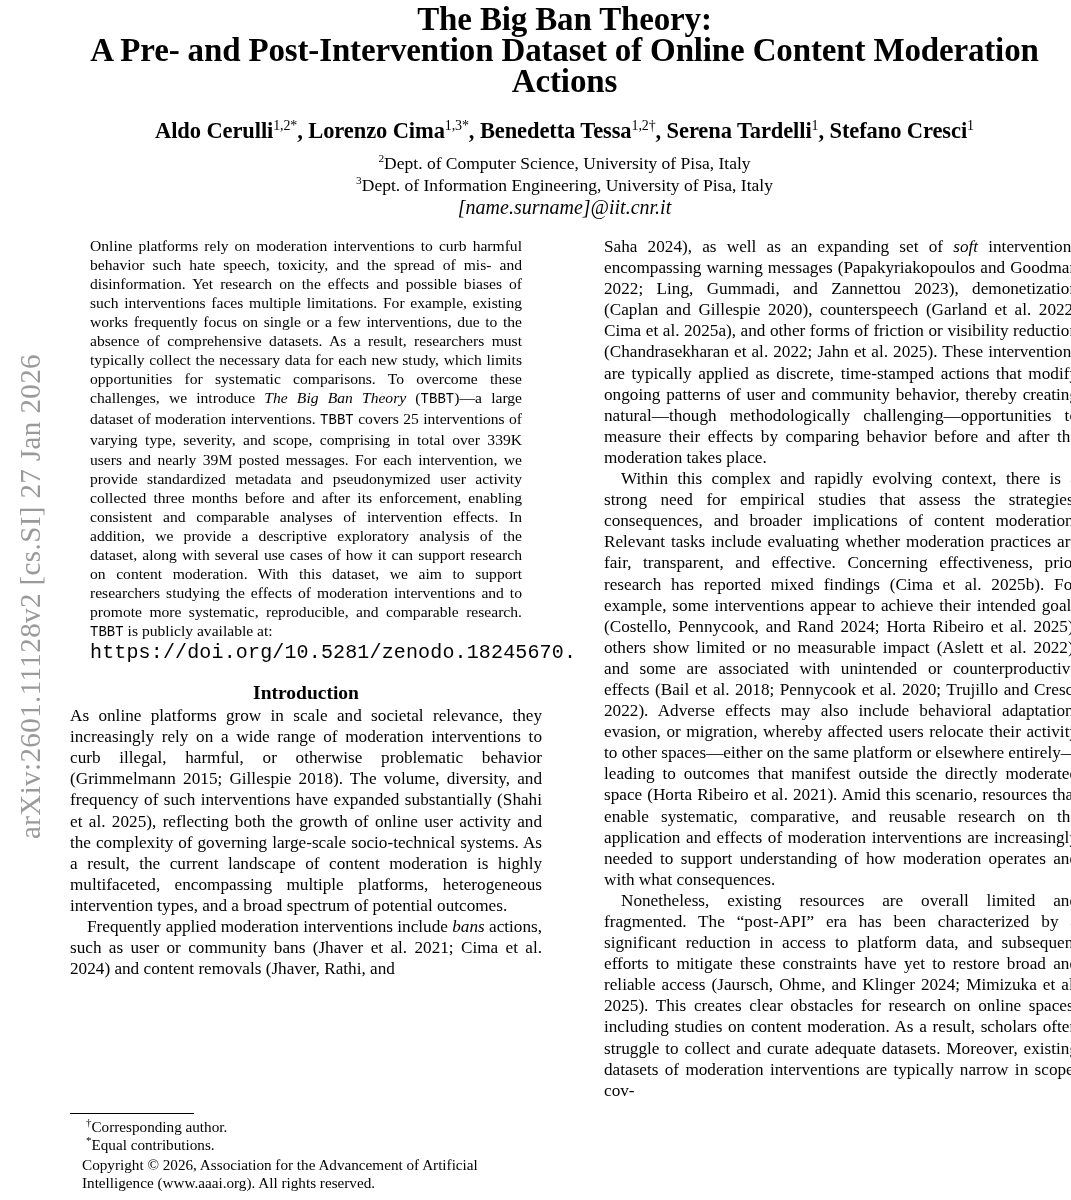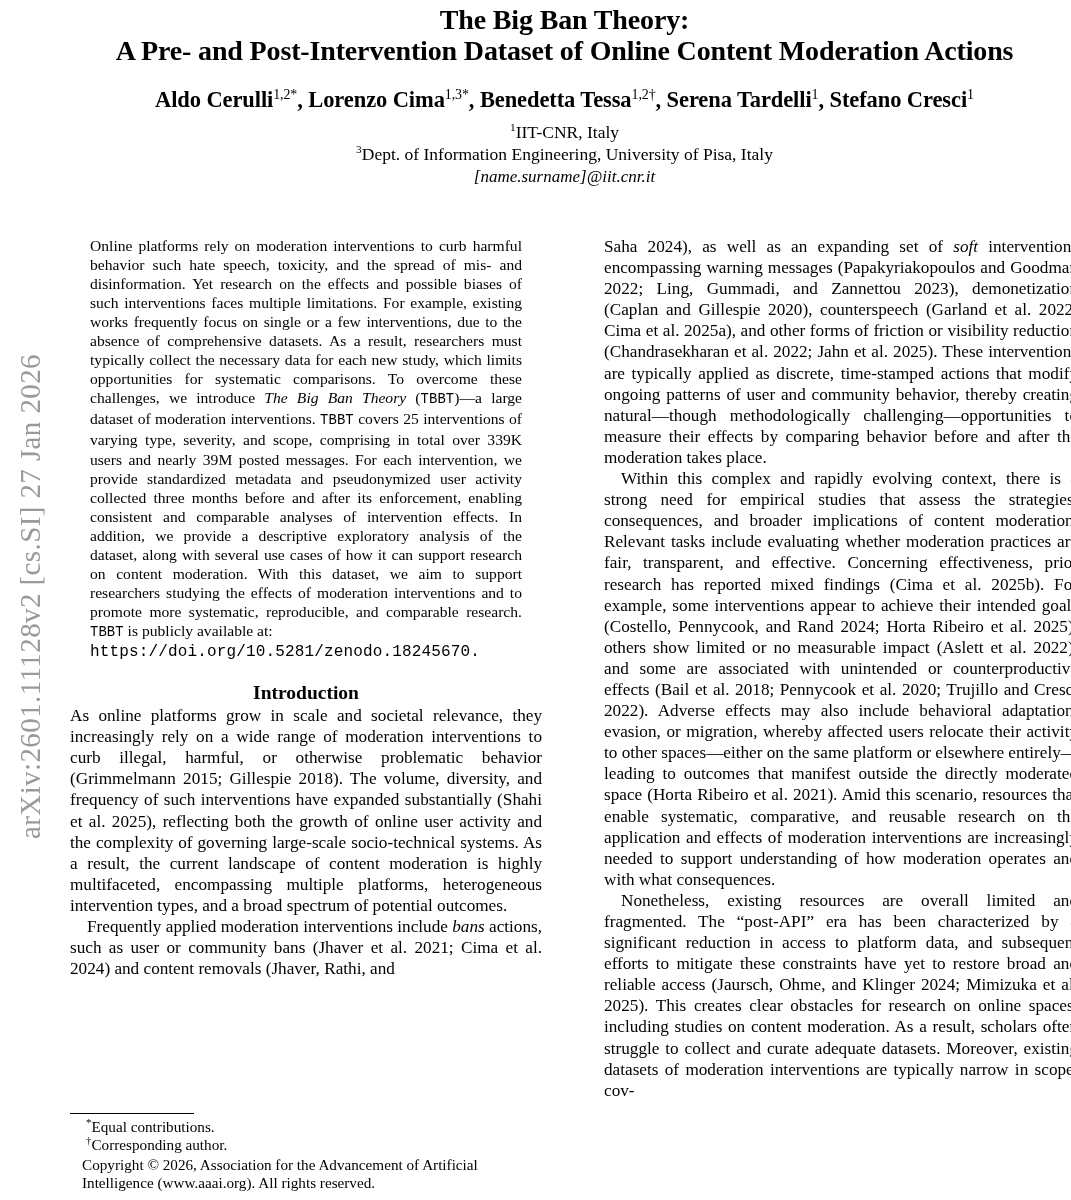--- a/index.html
+++ b/index.html
@@ -45,21 +45,21 @@
   
   #title-block {
     position: absolute;
     left: 58px;
     top: 0px;
     width: 1013px;
     text-align: center;
   }
   .paper-title {
     font-weight: bold;
-    font-size: 28px;
+    font-size: 33px;
     line-height: 31px;
     letter-spacing: -0.15px;
     margin: 0;
     padding-top: 4px;
   }
   .paper-title .line2 { display: block; }
 
   .authors {
     font-weight: bold;
     font-size: 22.5px;
@@ -80,21 +80,21 @@
     margin-top: 9px;
   }
   .affiliations div { white-space: nowrap; }
   .affiliations sup {
     font-size: 0.65em;
     vertical-align: super;
     line-height: 0;
   }
   .email {
     font-style: italic;
-    font-size: 17px;
+    font-size: 20px;
     line-height: 21.5px;
     margin-top: 1px;
   }
 
   
   .col {
     position: absolute;
     top: 236px;
   }
   #left-col {
@@ -141,21 +141,21 @@
   }
   .body-text + .body-text { text-indent: 17px; }
 
   .mono {
     font-family: Liberation Mono, monospace;
     font-size: 0.89em;
     letter-spacing: 0.1px;
   }
   .url-line {
     font-family: "Liberation Mono", "DejaVu Sans Mono", monospace;
-    font-size: 16px;
+    font-size: 20px;
     letter-spacing: 0.15px;
     text-align: left;
     margin-top: 1px;
   }
   i, .ital { font-style: italic; }
 
   
   #footnotes {
     position: absolute;
     left: 70px;
@@ -199,21 +199,21 @@
     <h1 class="paper-title">
       <span>The Big Ban Theory:</span>
       <span class="line2">A Pre- and Post-Intervention Dataset of Online Content Moderation Actions</span>
     </h1>
 
     <div class="authors">
       <span><span>Aldo Cerulli</span><sup>1,2*</sup></span><span>, </span><span><span>Lorenzo Cima</span><sup>1,3*</sup></span><span>, </span><span><span>Benedetta Tessa</span><sup>1,2†</sup></span><span>, </span><span><span>Serena Tardelli</span><sup>1</sup></span><span>, </span><span><span>Stefano Cresci</span><sup>1</sup></span>
     </div>
 
     <div class="affiliations">
-      <div><sup>1</sup><span>IIT-CNR, Italy</span></div>
+      <div><sup>2</sup><span>Dept. of Computer Science, University of Pisa, Italy</span></div>
       <div><sup>3</sup><span>Dept. of Information Engineering, University of Pisa, Italy</span></div>
     </div>
 
     <div class="email">[name.surname]@iit.cnr.it</div>
   </div>
 
   <div class="col" id="left-col">
 
 
     <div class="abstract-body">
@@ -237,18 +237,18 @@
     <p class="body-text"><span>Saha 2024), as well as an expanding set of </span><i>soft</i><span> interventions encompassing warning messages (Papakyriakopoulos and Goodman 2022; Ling, Gummadi, and Zannettou 2023), demonetization (Caplan and Gillespie 2020), counterspeech (Garland et al. 2022; Cima et al. 2025a), and other forms of friction or visibility reduction (Chandrasekharan et al. 2022; Jahn et al. 2025). These interventions are typically applied as discrete, time-stamped actions that modify ongoing patterns of user and community behavior, thereby creating natural—though methodologically challenging—opportunities to measure their effects by comparing behavior before and after the moderation takes place.</span></p>
 
     <p class="body-text">Within this complex and rapidly evolving context, there is a strong need for empirical studies that assess the strategies, consequences, and broader implications of content moderation. Relevant tasks include evaluating whether moderation practices are fair, transparent, and effective. Concerning effectiveness, prior research has reported mixed findings (Cima et al. 2025b). For example, some interventions appear to achieve their intended goals (Costello, Pennycook, and Rand 2024; Horta Ribeiro et al. 2025), others show limited or no measurable impact (Aslett et al. 2022), and some are associated with unintended or counterproductive effects (Bail et al. 2018; Pennycook et al. 2020; Trujillo and Cresci 2022). Adverse effects may also include behavioral adaptation, evasion, or migration, whereby affected users relocate their activity to other spaces—either on the same platform or elsewhere entirely—leading to outcomes that manifest outside the directly moderated space (Horta Ribeiro et al. 2021). Amid this scenario, resources that enable systematic, comparative, and reusable research on the application and effects of moderation interventions are increasingly needed to support understanding of how moderation operates and with what consequences.</p>
 
     <p class="body-text">Nonetheless, existing resources are overall limited and fragmented. The “post-API” era has been characterized by a significant reduction in access to platform data, and subsequent efforts to mitigate these constraints have yet to restore broad and reliable access (Jaursch, Ohme, and Klinger 2024; Mimizuka et al. 2025). This creates clear obstacles for research on online spaces, including studies on content moderation. As a result, scholars often struggle to collect and curate adequate datasets. Moreover, existing datasets of moderation interventions are typically narrow in scope, cov-</p>
 
   </div>
 
   <div id="footnotes">
     <div id="footnote-rule"></div>
+    <p class="footnote indented"><sup>†</sup><span>Corresponding author.</span></p>
     <p class="footnote indented"><sup>*</sup><span>Equal contributions.</span></p>
-    <p class="footnote indented"><sup>†</sup><span>Corresponding author.</span></p>
     <p id="copyright">Copyright © 2026, Association for the Advancement of Artificial Intelligence (www.aaai.org). All rights reserved.</p>
   </div>
 
 </div>
 
 </body></html>

